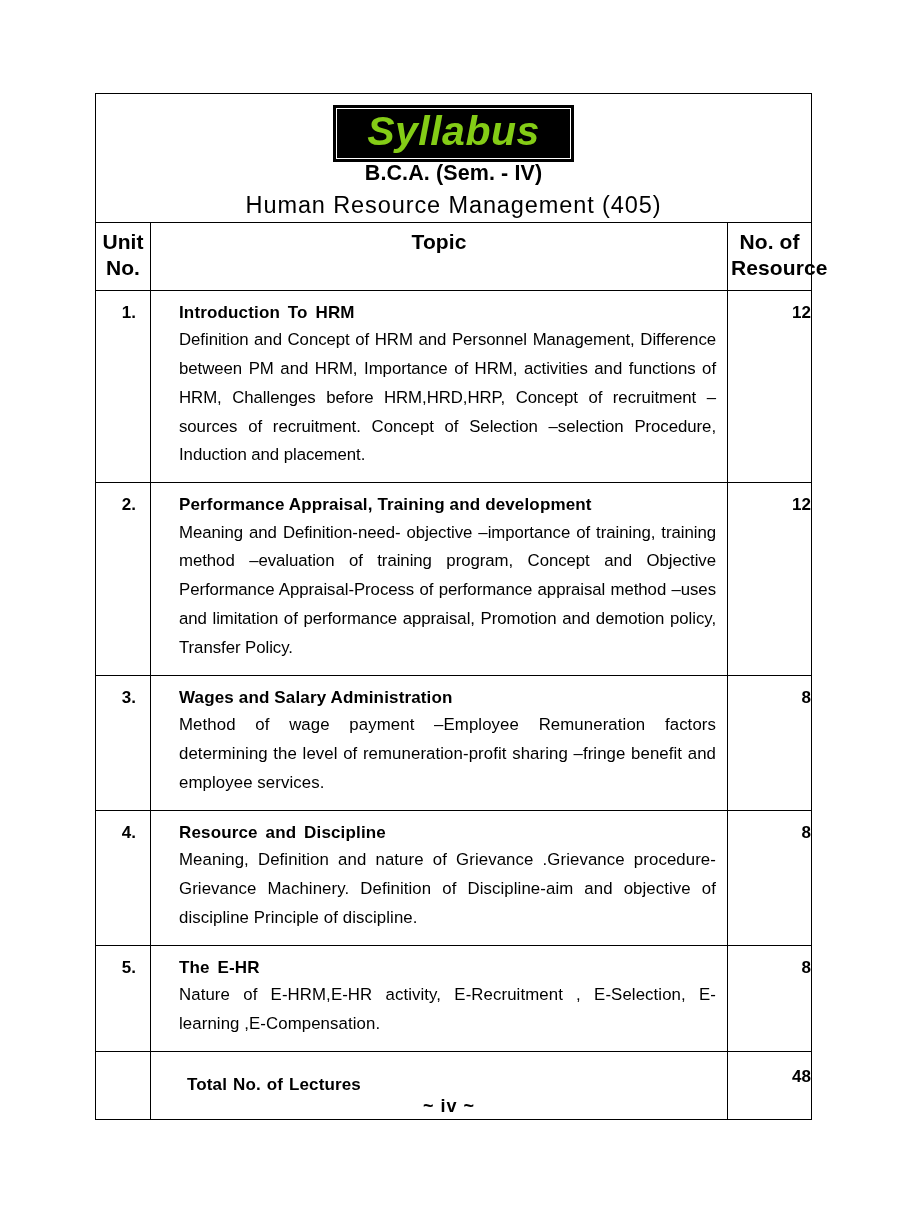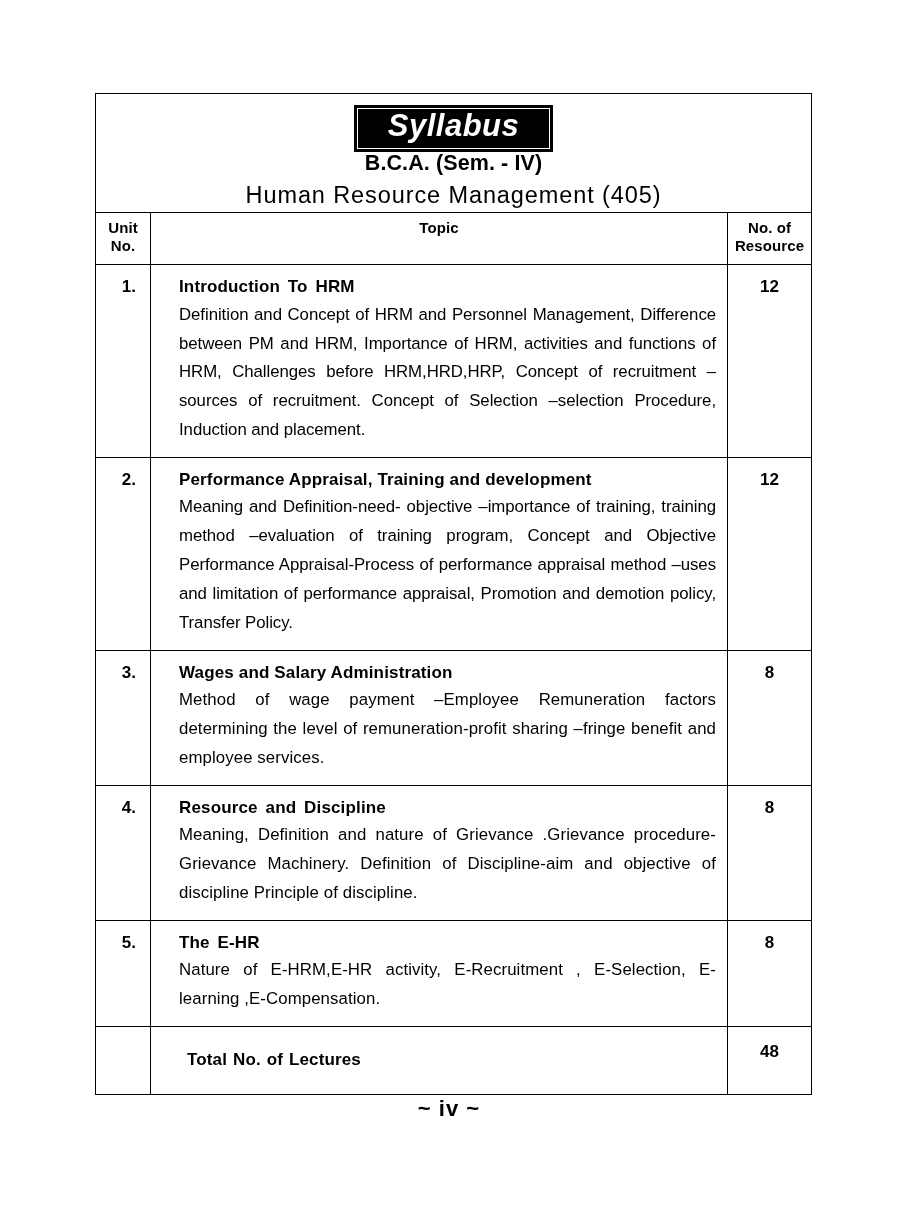--- a/index.html
+++ b/index.html
@@ -54,23 +54,23 @@
   }
   .syllabus-badge-inner {
     background: #000;
     border: 1.6px solid #ffffff;
     padding: 1px 30px 5px 30px;
   }
   .syllabus-badge-text {
     font-family: "Liberation Sans", "DejaVu Sans", sans-serif;
     font-style: italic;
     font-weight: bold;
-    font-size: 31px;
+    font-size: 41px;
     line-height: 1.06;
-    color: #ffffff;
+    color: #84cc16;
     letter-spacing: 0.5px;
     text-align: right;
   }
 
   .course-line {
     font-size: 21.5px;
     font-weight: bold;
     letter-spacing: 0.1px;
     line-height: 1.1;
   }
@@ -78,21 +78,21 @@
     font-size: 23.5px;
     font-weight: normal;
     letter-spacing: 0.9px;
     margin-top: 6px;
     line-height: 1.12;
   }
 
   
   .col-head {
     text-align: center;
-    font-size: 15px;
+    font-size: 21px;
     font-weight: bold;
     line-height: 1.22;
     vertical-align: top;
     padding: 6px 3px 9px 3px !important;
     letter-spacing: 0.1px;
   }
   .col-head.topic {
     padding-top: 6px !important;
   }
 
@@ -103,21 +103,21 @@
     font-size: 17px;
     font-weight: bold;
     padding: 12px 14px 0 0 !important;
     white-space: nowrap;
   }
   .topic-cell {
     padding: 11px 11px 12px 28px !important;
   }
   .lect-cell {
     width: 84px;
-    text-align: center;
+    text-align: right;
     font-size: 17px;
     font-weight: bold;
     padding: 12px 0 0 0 !important;
   }
 
   .topic-title {
     font-size: 17px;
     font-weight: bold;
     line-height: 1.25;
     margin: 0 0 3px 0;
@@ -154,21 +154,21 @@
     padding-top: 15px !important;
   }
 
   
   .page-footer {
     position: absolute;
     left: 0;
     top: 1096px;
     width: 898px;
     text-align: center;
-    font-size: 22px;
+    font-size: 18px;
     font-weight: bold;
     letter-spacing: 1px;
   }
 </style>
 </head>
 <body>
 
 <div class="page">
 
   <table class="syllabus-table">

